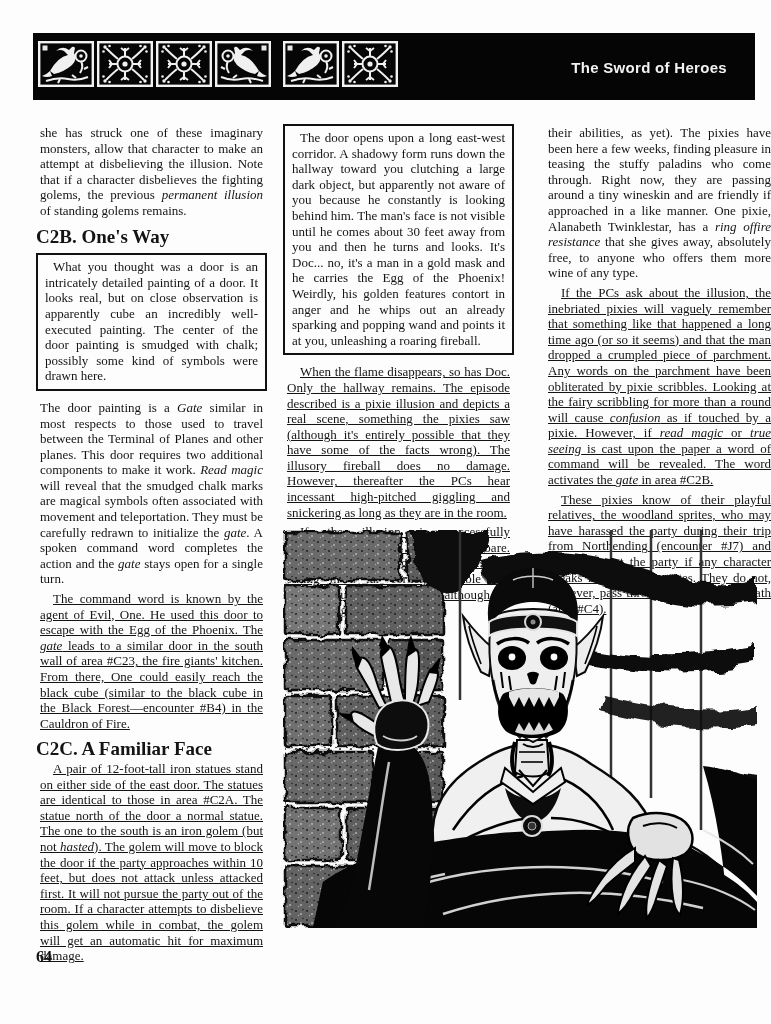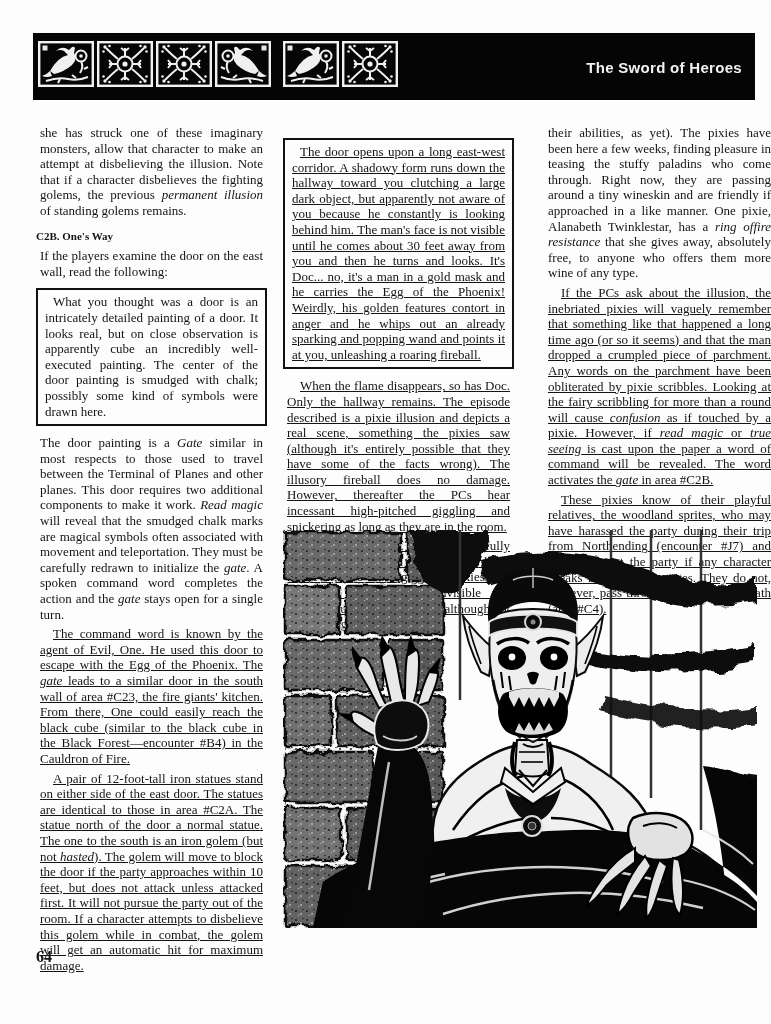--- a/index.html
+++ b/index.html
@@ -3,32 +3,32 @@
 <meta charset="utf-8">
 <style>
   html,body{margin:0;padding:0;background:#ffffff;}
   .page{position:relative;width:771px;height:1024px;background:#fdfdfd;overflow:hidden;
         color:#141414;font-family:"Liberation Serif",serif;}
   
   .banner{position:absolute;left:33px;top:33px;width:722px;height:67px;background:#050505;}
   .tiles{position:absolute;left:5px;top:8px;display:flex;gap:12px;}
   .tile-group{display:flex;gap:3px;}
   .tile{width:56px;height:46px;display:block;}
-  .banner-title{position:absolute;right:13px;top:26px;font-family:"Liberation Sans",sans-serif;
+  .banner-title{position:absolute;right:28px;top:26px;font-family:"Liberation Sans",sans-serif;
         font-weight:700;font-size:15px;color:#f2f2f2;letter-spacing:.3px;white-space:nowrap;}
   
   .col{position:absolute;top:121px;width:231px;text-align:justify;font-size:13px;
        line-height:15.6px;hyphens:auto;-webkit-hyphens:auto;}
   .col-1{left:36px;} .col-2{left:283px;} .col-3{left:544px;}
   .para{margin:4px;padding:0;}
   .para.indent{text-indent:13px;text-decoration:underline;}
-  .heading{font-size:11px;font-weight:bold;margin:10px 0 3px 0;}
+  .heading{font-size:19px;font-weight:bold;margin:10px 0 3px 0;}
   .readbox{border:2px solid #111;margin:9px 0;padding:4px 7px 5px 7px;}
   .readbox .boxpara{margin:0;text-indent:8px;}
-  .col > .readbox:first-child{margin-top:17px;text-decoration:underline;}
+  .col > .readbox:first-child{margin-top:3px;}
   
   .illu{position:absolute;left:283px;top:530px;width:474px;height:398px;}
   .illu svg{display:block;width:474px;height:398px;}
   
   .pagenum{position:absolute;left:36px;top:948px;font-weight:bold;font-size:16px;}
 </style>
 </head>
 <body>
 
 <svg width="0" height="0" style="position:absolute" aria-hidden="true">
@@ -100,26 +100,26 @@
           </svg>
         </div>
       </div>
     <div class="banner-title">The Sword of Heroes</div>
   </header>
 
   <main>
     <div class="col col-1">
         <p class="para">she has struck one of these imaginary monsters, allow that character to make an attempt at disbelieving the illusion. Note that if a character disbelieves the fighting golems, the previous <i>permanent illusion</i> of standing golems remains.</p>
         <h3 class="heading">C2B. One's Way</h3>
-        <p class="para">If the players examine the door on the east wall, read the following:</p>
         <div class="readbox">
           <p class="boxpara">What you thought was a door is an intricately detailed painting of a door. It looks real, but on close observation is apparently cube an incredibly well-executed painting. The center of the door painting is smudged with chalk; possibly some kind of symbols were drawn here.</p>
         </div>
         <p class="para">The door painting is a <i>Gate</i> similar in most respects to those used to travel between the Terminal of Planes and other planes. This door requires two additional components to make it work. <i>Read magic</i> will reveal that the smudged chalk marks are magical symbols often associated with movement and teleportation. They must be carefully redrawn to initialize the <i>gate</i>. A spoken command word completes the action and the <i>gate</i> stays open for a single turn.</p>
         <p class="para indent">The command word is known by the agent of Evil, One. He used this door to escape with the Egg of the Phoenix. The <i>gate</i> leads to a similar door in the south wall of area #C23, the fire giants' kitchen. From there, One could easily reach the black cube (similar to the black cube in the Black Forest—encounter #B4) in the Cauldron of Fire.</p>
+        <h3 class="heading">C2C. A Familiar Face</h3>
         <p class="para indent">A pair of 12-foot-tall iron statues stand on either side of the east door. The statues are identical to those in area #C2A. The statue north of the door a normal statue. The one to the south is an iron golem (but not <i>hasted</i>). The golem will move to block the door if the party approaches within 10 feet, but does not attack unless attacked first. It will not pursue the party out of the room. If a character attempts to disbelieve this golem while in combat, the golem will get an automatic hit for maximum damage.</p>
       </div>
     <div class="col col-2">
         <div class="readbox">
           <p class="boxpara">The door opens upon a long east-west corridor. A shadowy form runs down the hallway toward you clutching a large dark object, but apparently not aware of you because he constantly is looking behind him. The man's face is not visible until he comes about 30 feet away from you and then he turns and looks. It's Doc... no, it's a man in a gold mask and he carries the Egg of the Phoenix! Weirdly, his golden features contort in anger and he whips out an already sparking and popping wand and points it at you, unleashing a roaring fireball.</p>
         </div>
         <p class="para indent">When the flame disappears, so has Doc. Only the hallway remains. The episode described is a pixie illusion and depicts a real scene, something the pixies saw (although it's entirely possible that they have some of the facts wrong). The illusory fireball does no damage. However, thereafter the PCs hear incessant high-pitched giggling and snickering as long as they are in the room.</p>
         <p class="para indent">If the illusion is successfully disbelieved, the small room appears bare. However, the still giggling pixies are sitting in a far corner, invisible and slightly drunk on elven wine (although not tipsy enough to impair any of</p>
       </div>
     <div class="col col-3">

